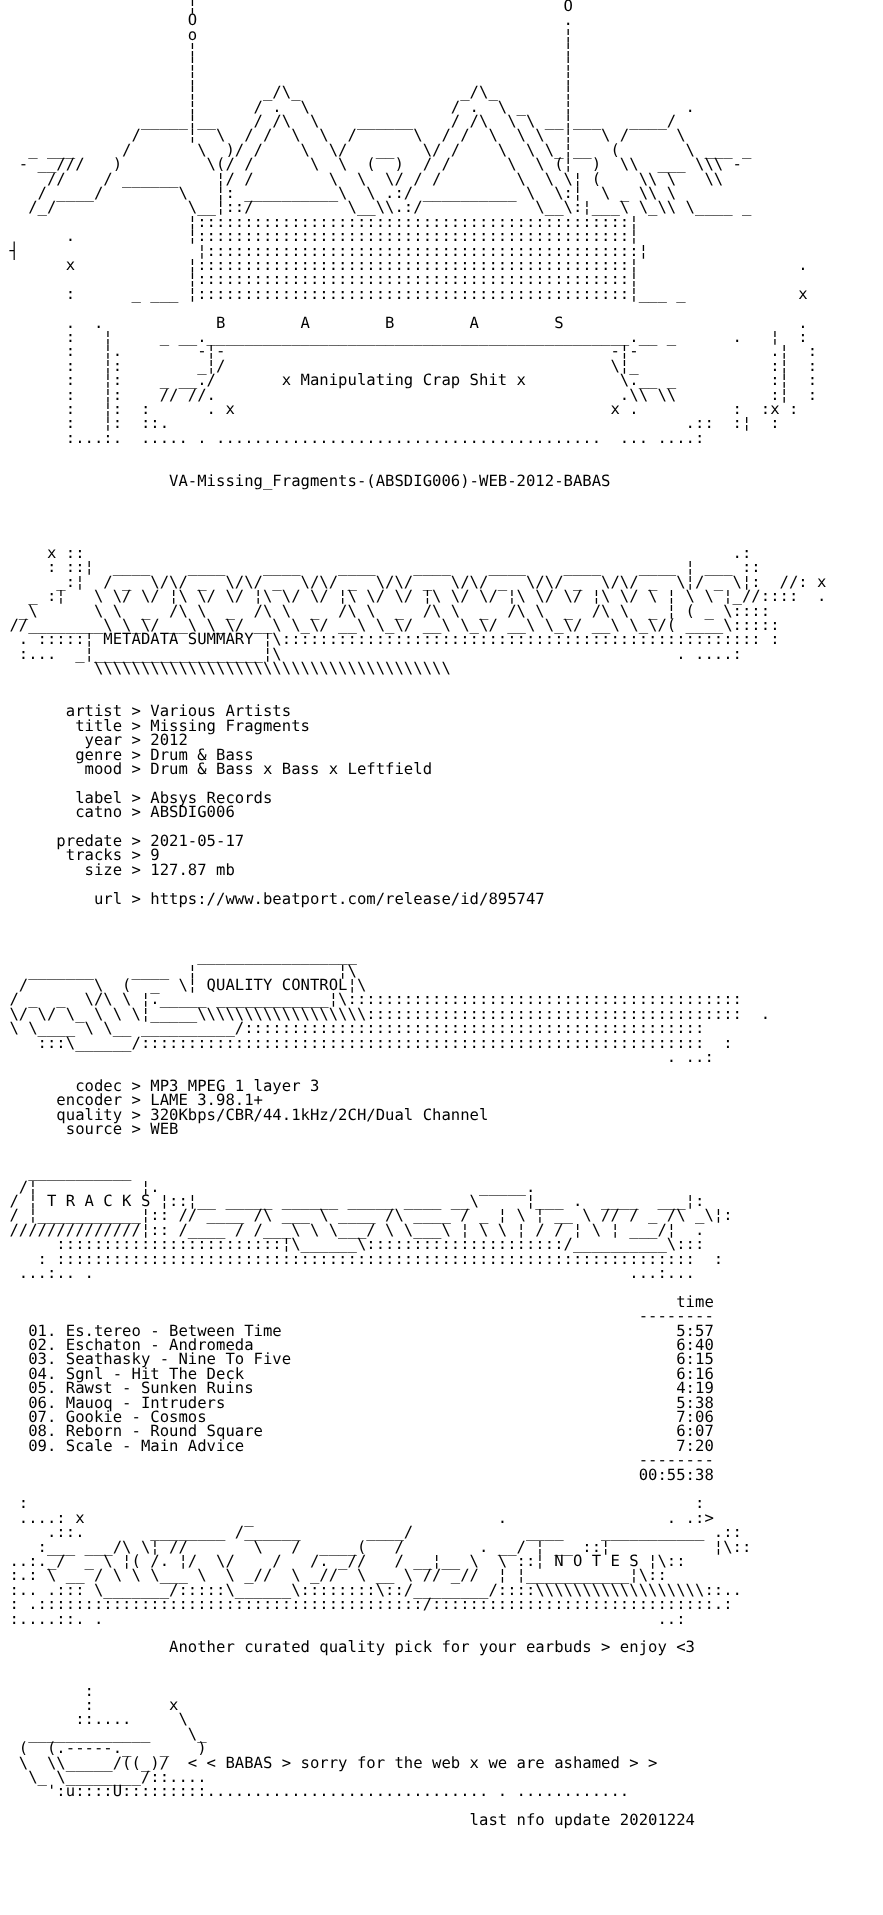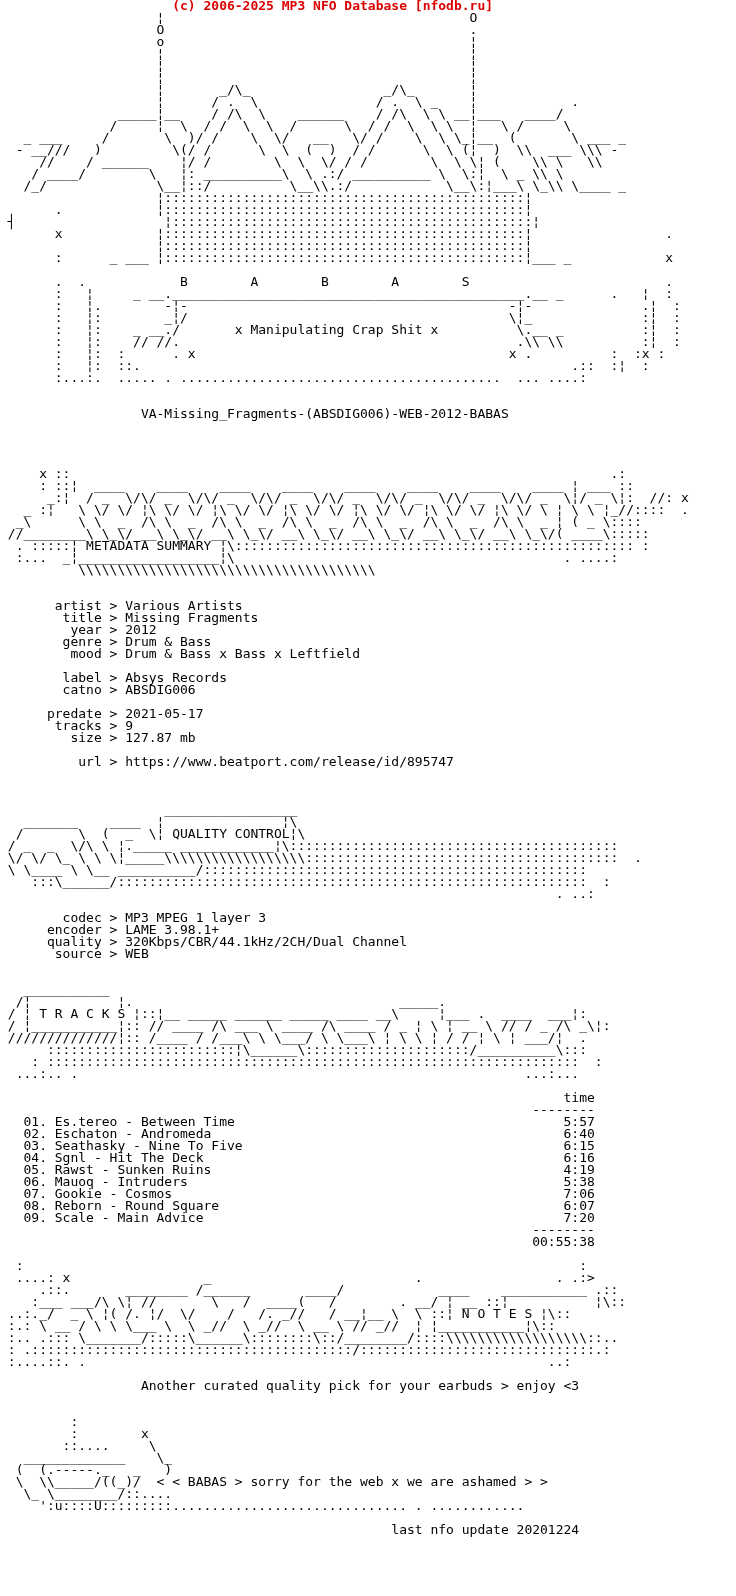--- a/index.html
+++ b/index.html
@@ -10,21 +10,20 @@
     font-size:13px; line-height:12px;
     color:#000000; background:#ffffff;
   }
   pre { font:inherit; white-space:pre; }
   .copyright { padding-left:22ch; font-weight:bold; }
 </style>
 </head>
 <body>
 
 <div class="nfo" style="color: rgb(0, 0, 0); background: rgb(255, 255, 255);">
-  <pre class="copyright" style="color: rgb(221, 0, 0);">(c) 2006-2025 MP3 NFO Database [nfodb.ru]</pre>
   <pre class="body">                    ¦                                       O
                     O                                       .
                     o                                       ¦
                     ¦                                       ¦
                     ¦                                       ¦
                     ¦                                       ¦
                     ¦       _/\_                 _/\_       ¦
                     ¦      / .  \               / .  \ _    ¦            .
                _____¦__    / /\  \    ______    / /\  \ \ __¦___   ____/
               /     ¦  \  / /  \  \  /      \  / /  \  \ \  ¦   \ /     \

